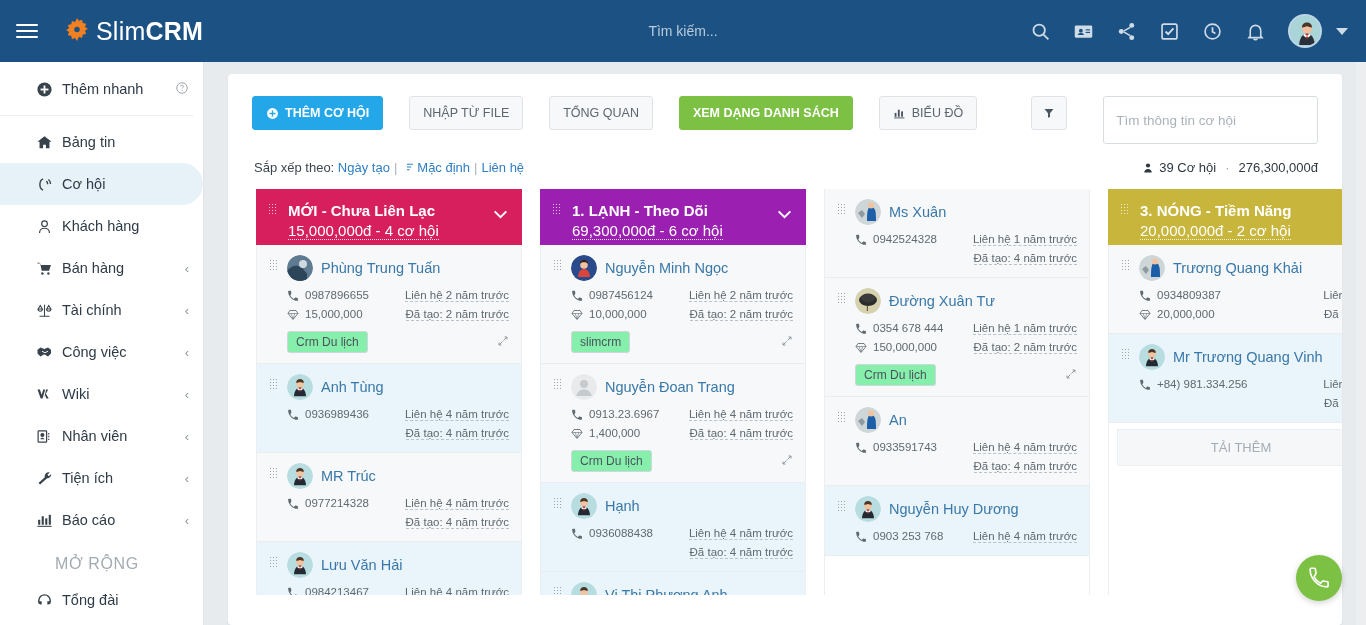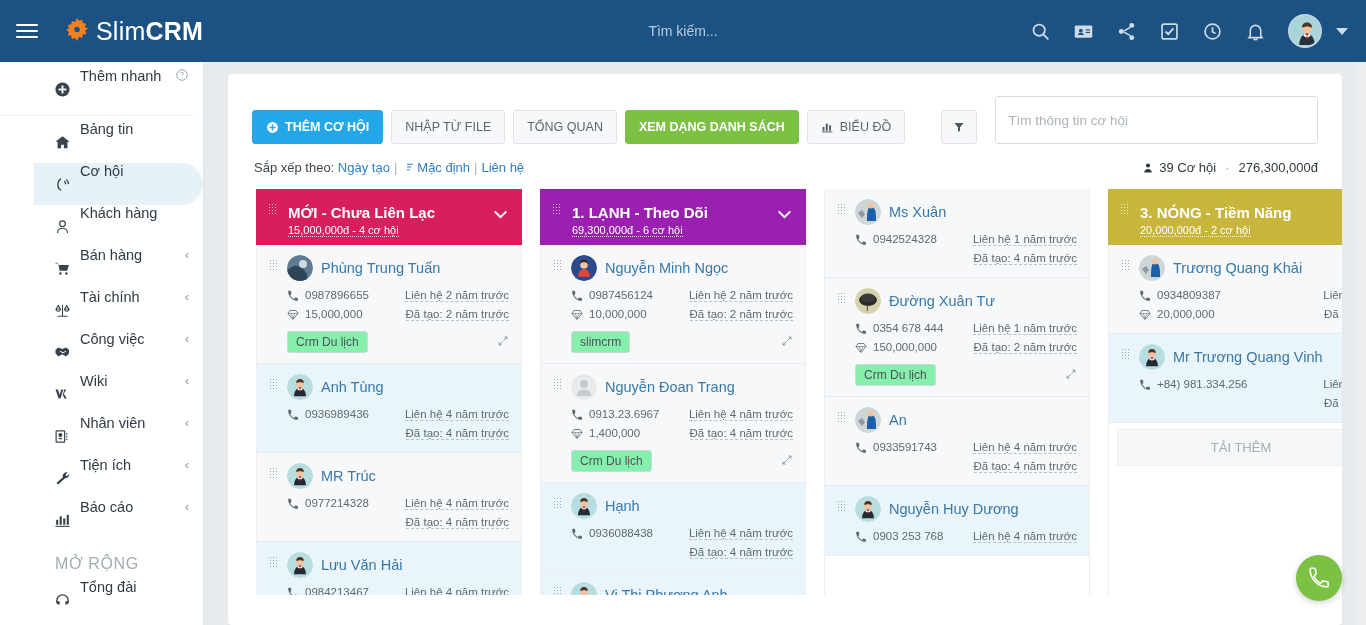--- a/index.html
+++ b/index.html
@@ -38,41 +38,41 @@
   .caret-down {
     width: 0; height: 0; border-left: 6px solid transparent; border-right: 6px solid transparent;
     border-top: 7px solid #cfdce8; cursor: pointer; margin-left: -8px;
   }
   
   .sidebar {
     position: absolute; top: 62px; left: 0; width: 204px; height: 563px;
     background: #fff; border-right: 1px solid #e3e6ea; padding-top: 6px;
   }
   .side-item {
-    display: flex; height: 42px; padding: 0 14px 0 20px;
-    color: #2e3b46; font-size: 14.5px; cursor: pointer; position: relative; margin-left: 34px;
+    display: flex; align-items: center; height: 42px; padding: 0 14px 0 36px;
+    color: #2e3b46; font-size: 14.5px; cursor: pointer; position: relative;
   }
   .side-item .sic { width: 26px; display:flex; align-items:center; color:#39434c;}
   .side-item .lbl { flex: 1; }
   .side-item .chev { color: #8d979f; font-size: 13px; }
   .side-item.active {
     background: #e6f1f8; border-radius: 0 22px 22px 0; color:#2e3b46;
   }
   .side-divider { height:1px; background:#ebedf0; margin: 5px 10px 5px 0;}
   .side-section {
     padding: 14px 0 6px 20px; color: #a3abb2; font-size: 16px; letter-spacing: .6px; margin-left: 35px;
   }
   .qhelp { color:#9aa3ab; font-size: 13px;}
   
   .main {
     position: absolute; top: 74px; left: 228px; width: 1114px; height: 551px;
     background: #fff; border-radius: 4px; box-shadow: 0 1px 2px rgba(0,0,0,.06);
     overflow: hidden;
   }
-  .toolbar { display: flex; align-items: flex-end; padding: 22px 24px 0 24px; gap: 8px;}
+  .toolbar { display: flex; align-items: flex-start; padding: 22px 24px 0 24px; gap: 26px;}
   .btn {
     height: 34px; padding: 0 13px; border-radius: 3px; font-size: 12.5px;
     display: flex; align-items: center; gap: 6px; cursor: pointer;
     border: 1px solid #dfe3e8; background: #f7f8fa; color: #59626b; white-space: nowrap;
   }
   .btn.primary { background: #23a7e8; border-color:#23a7e8; color: #fff; font-weight: bold;}
   .btn.success { background: #7cc143; border-color:#7cc143; color: #fff; font-weight: bold;}
   .btn.plain { font-weight: normal; color:#5d666f;}
   .btn-filter { width: 36px; justify-content: center; padding: 0; margin-left: 28px;}
   .search-box {
@@ -92,21 +92,21 @@
   .kanban {
     display: flex; gap: 18px; padding: 14px 0 0 28px; height: 420px;
   }
   .col { width: 266px; flex: 0 0 266px; display: flex; flex-direction: column;}
   .col-head {
     height: 56px; padding: 7px 12px 0 12px; color: #fff; position: relative;
     display:flex; flex-direction:column; justify-content:center;
   }
   .col-head .title { font-size: 15px; font-weight: bold; margin-left: 20px; }
   .col-head .sub {
-    font-size: 11px; margin-left: 20px; margin-top: 3px;
+    font-size: 15px; margin-left: 20px; margin-top: 3px;
     border-bottom: 1px dotted rgba(255,255,255,.85); display: inline-block; align-self:flex-start;
   }
   .grip {
     position: absolute; left: 12px; top: 14px; width: 9px; height: 12px;
     background-image: radial-gradient(rgba(255,255,255,.75) 40%, transparent 41%);
     background-size: 3px 3px; cursor: grab;
   }
   .grip.dark {
     background-image: radial-gradient(rgba(150,160,170,.95) 40%, transparent 41%);
   }

